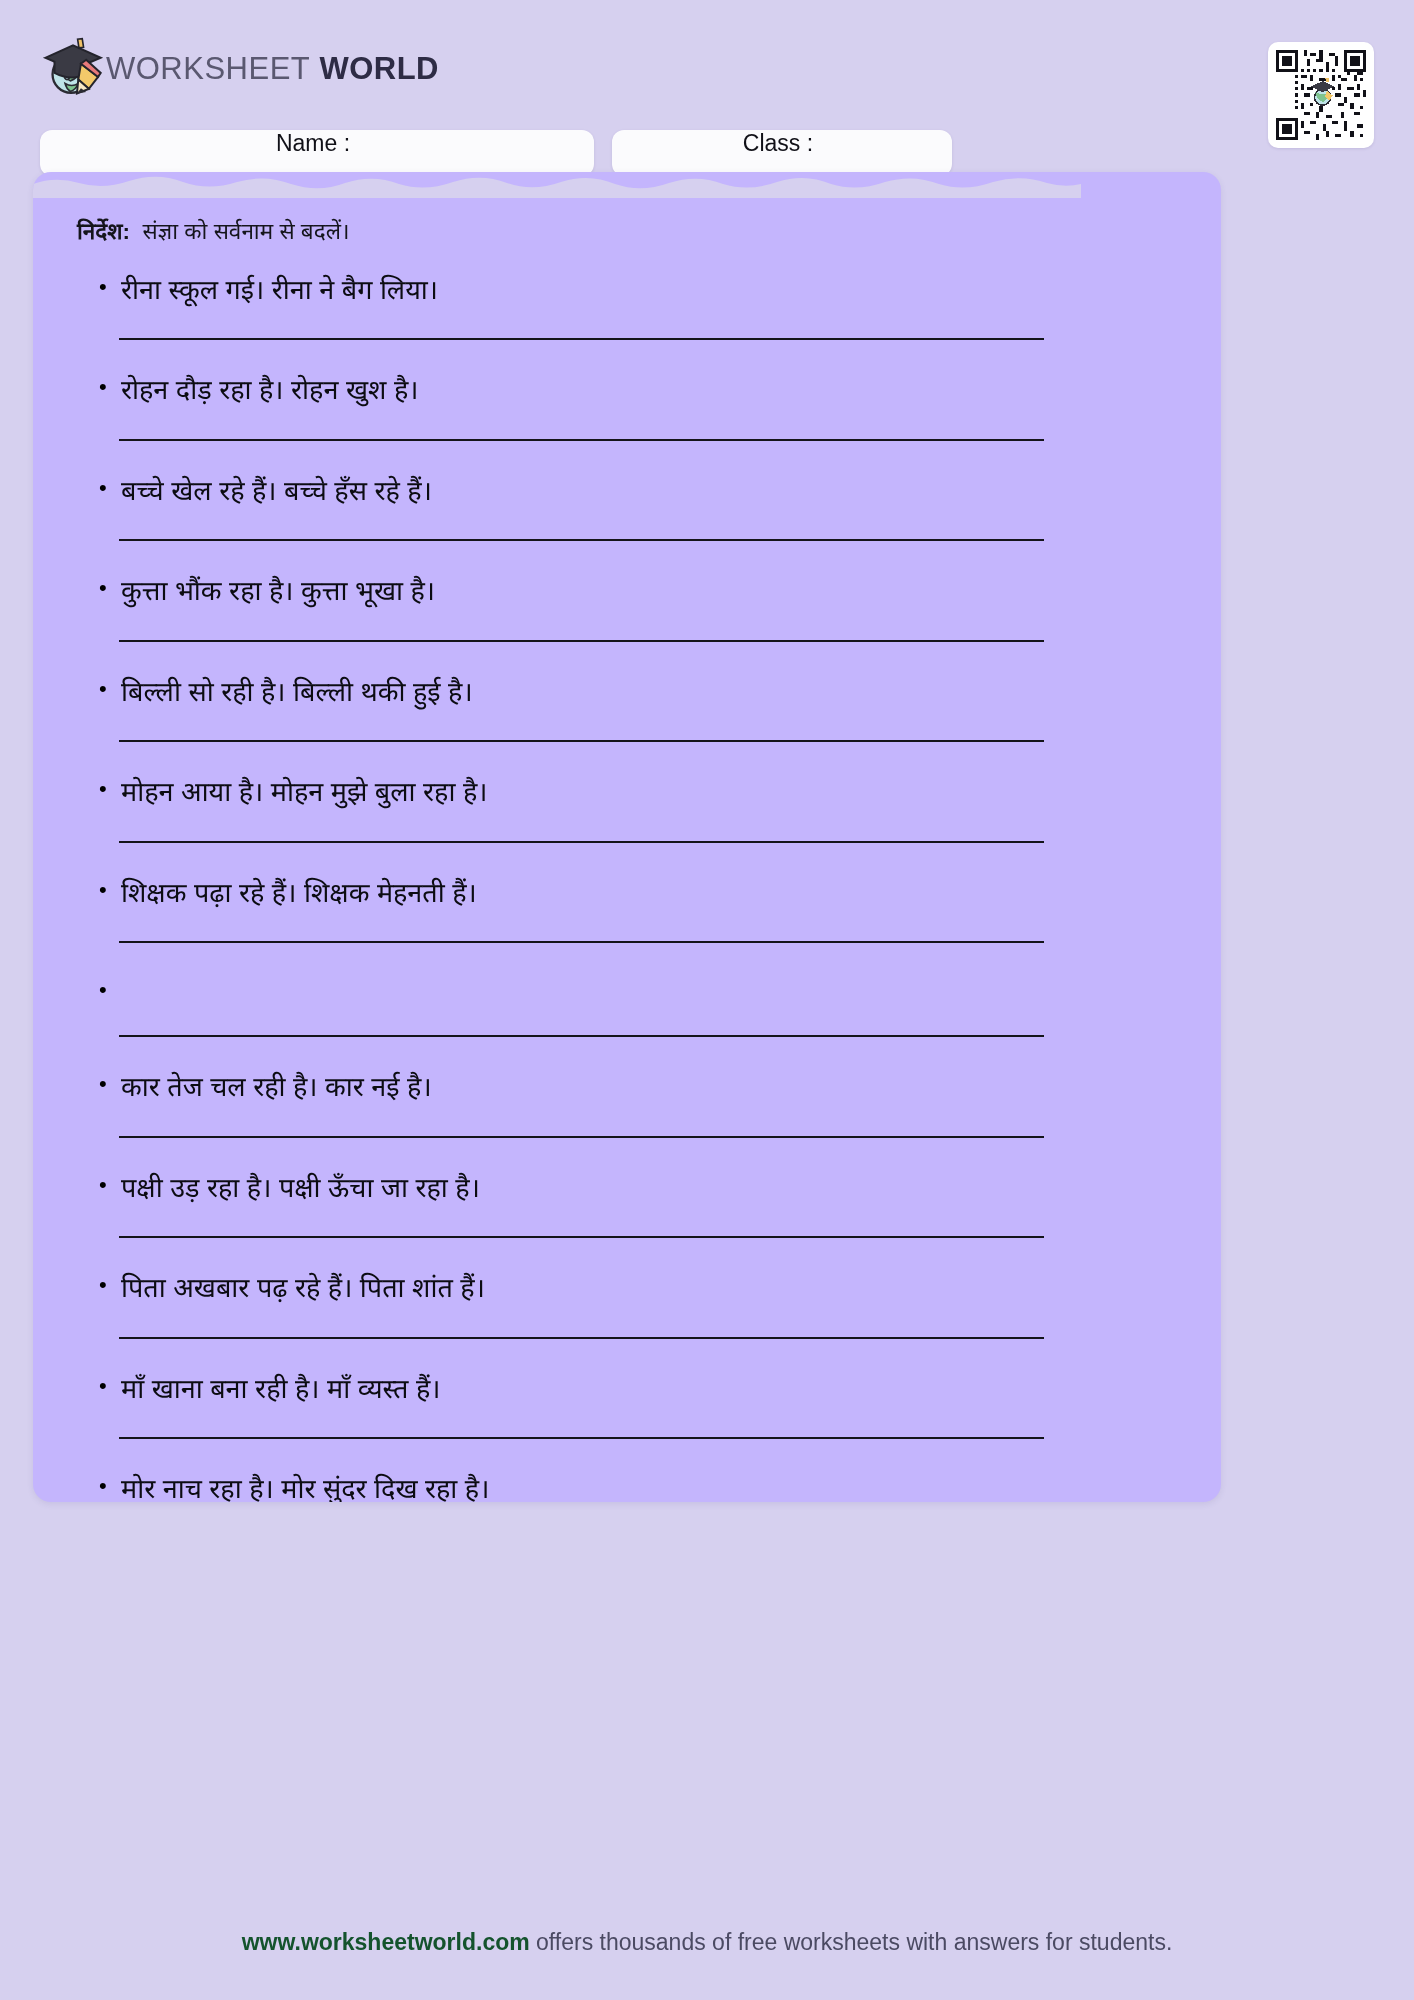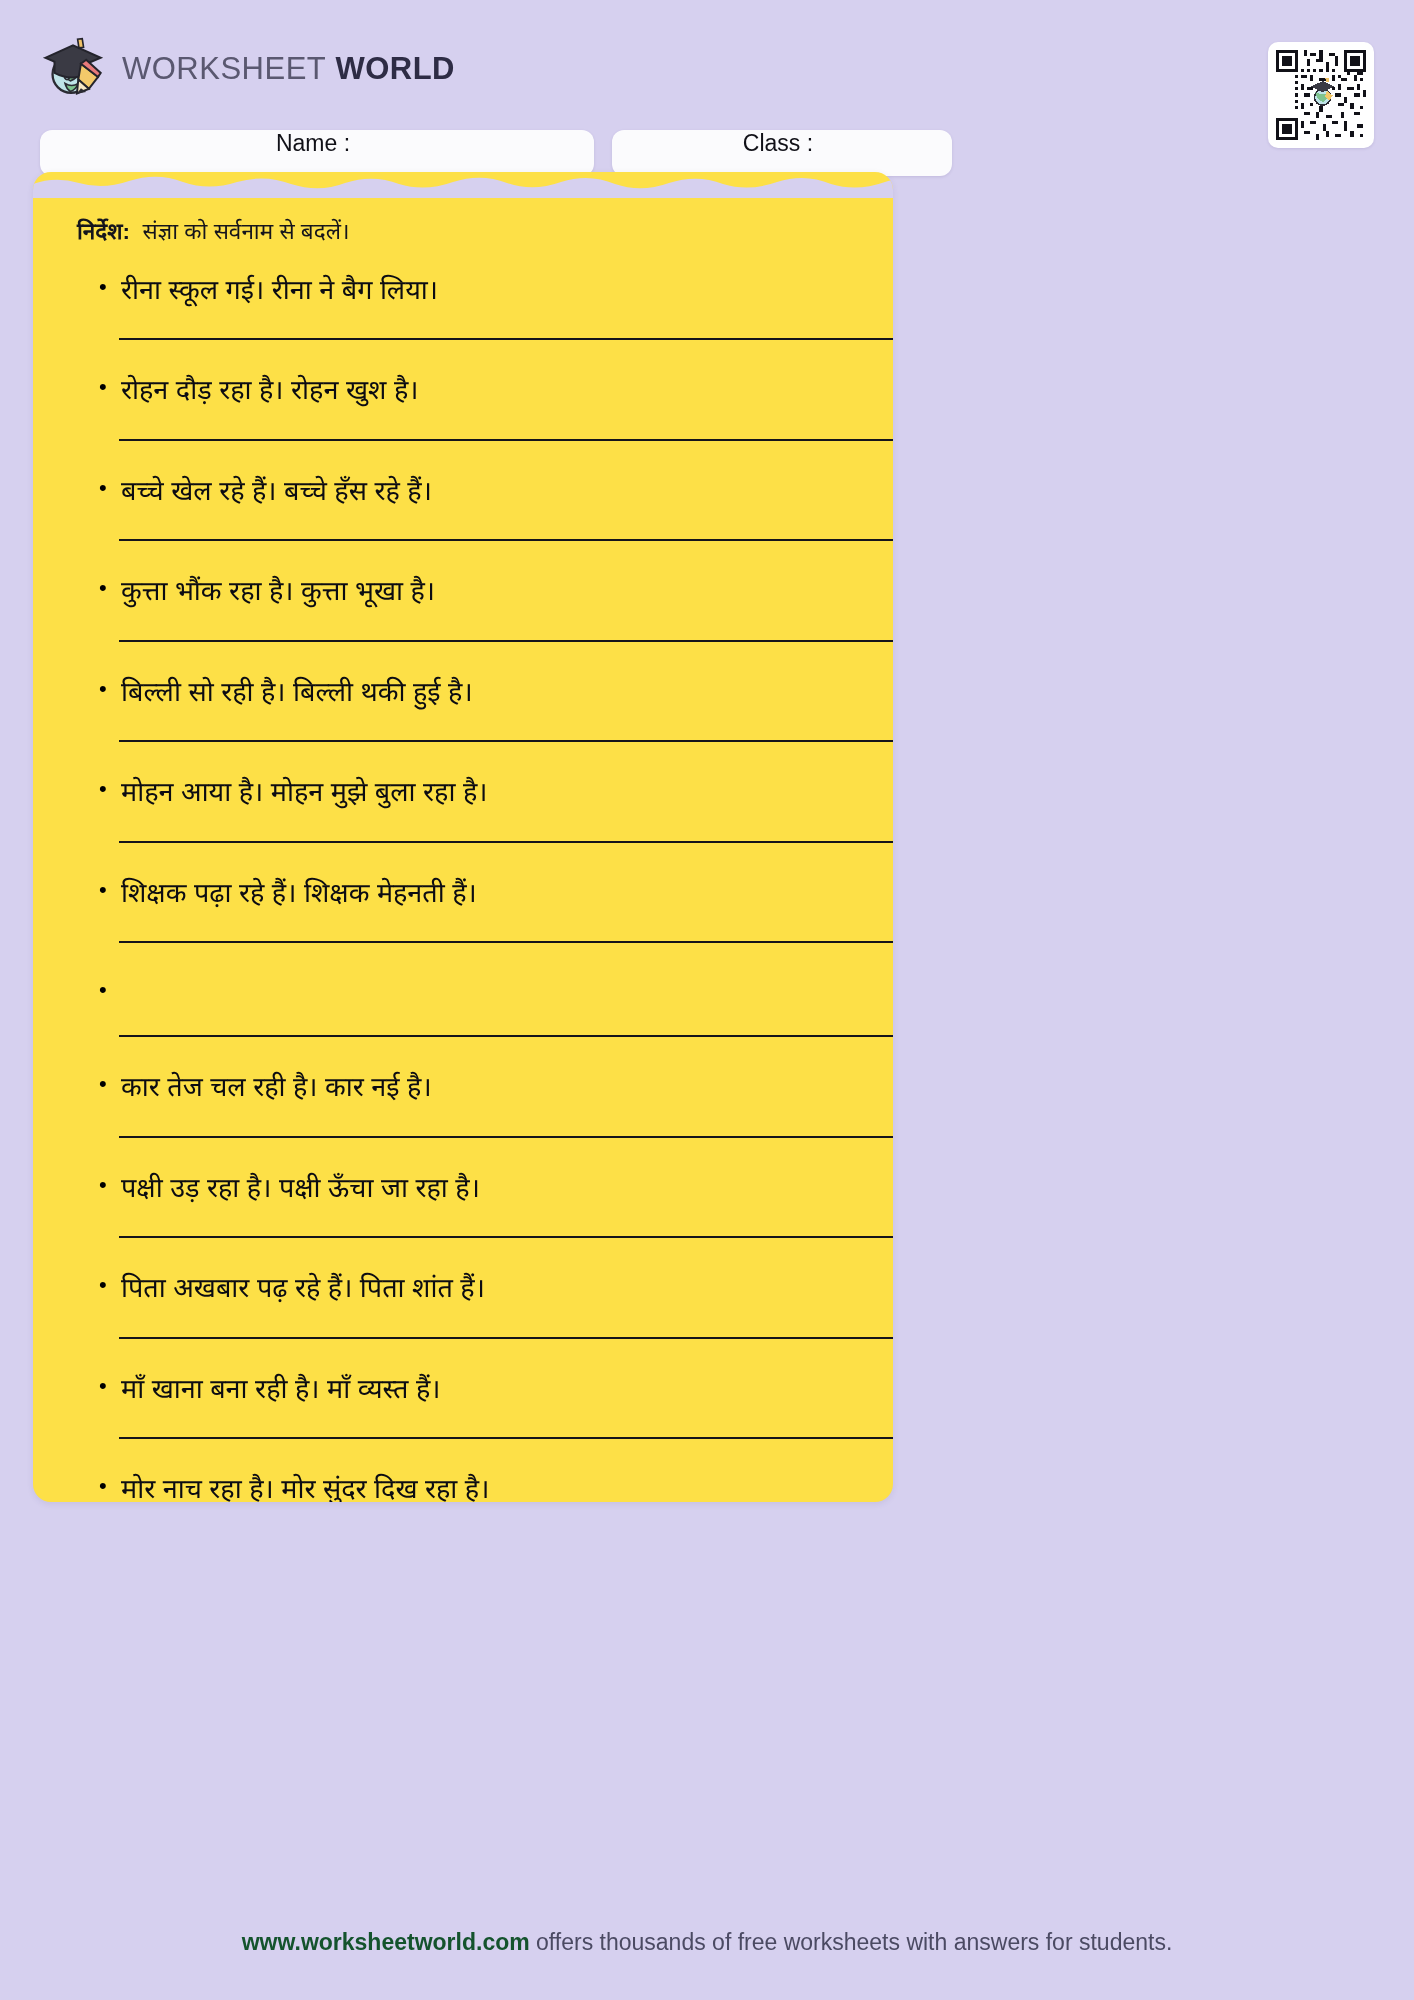--- a/index.html
+++ b/index.html
@@ -28,21 +28,20 @@
   .header-top {
     display: flex;
     align-items: flex-start;
     justify-content: space-between;
     height: 80px;
   }
 
   .brand {
     display: flex;
     align-items: center;
-    gap: 16px;
     padding-top: 4px;
   }
 
   .brand-logo {
     width: 66px;
     height: 66px;
     flex: 0 0 66px;
   }
 
   .brand-text {
@@ -121,23 +120,23 @@
     border-bottom: 2px dotted #3a3a46;
     align-self: flex-end;
     margin-bottom: 7px;
   }
 
   
   .sheet {
     position: absolute;
     top: 172px;
     left: 33px;
-    width: 860px;
+    width: 1188px;
     height: 1330px;
-    background: #fde047;
+    background: #c4b5fd;
     border-radius: 18px;
     box-shadow: 0 2px 6px rgba(70,60,120,0.10);
     overflow: hidden;
   }
 
   
   .torn-edge {
     position: absolute;
     top: 0; left: 0;
     width: 1048px;

